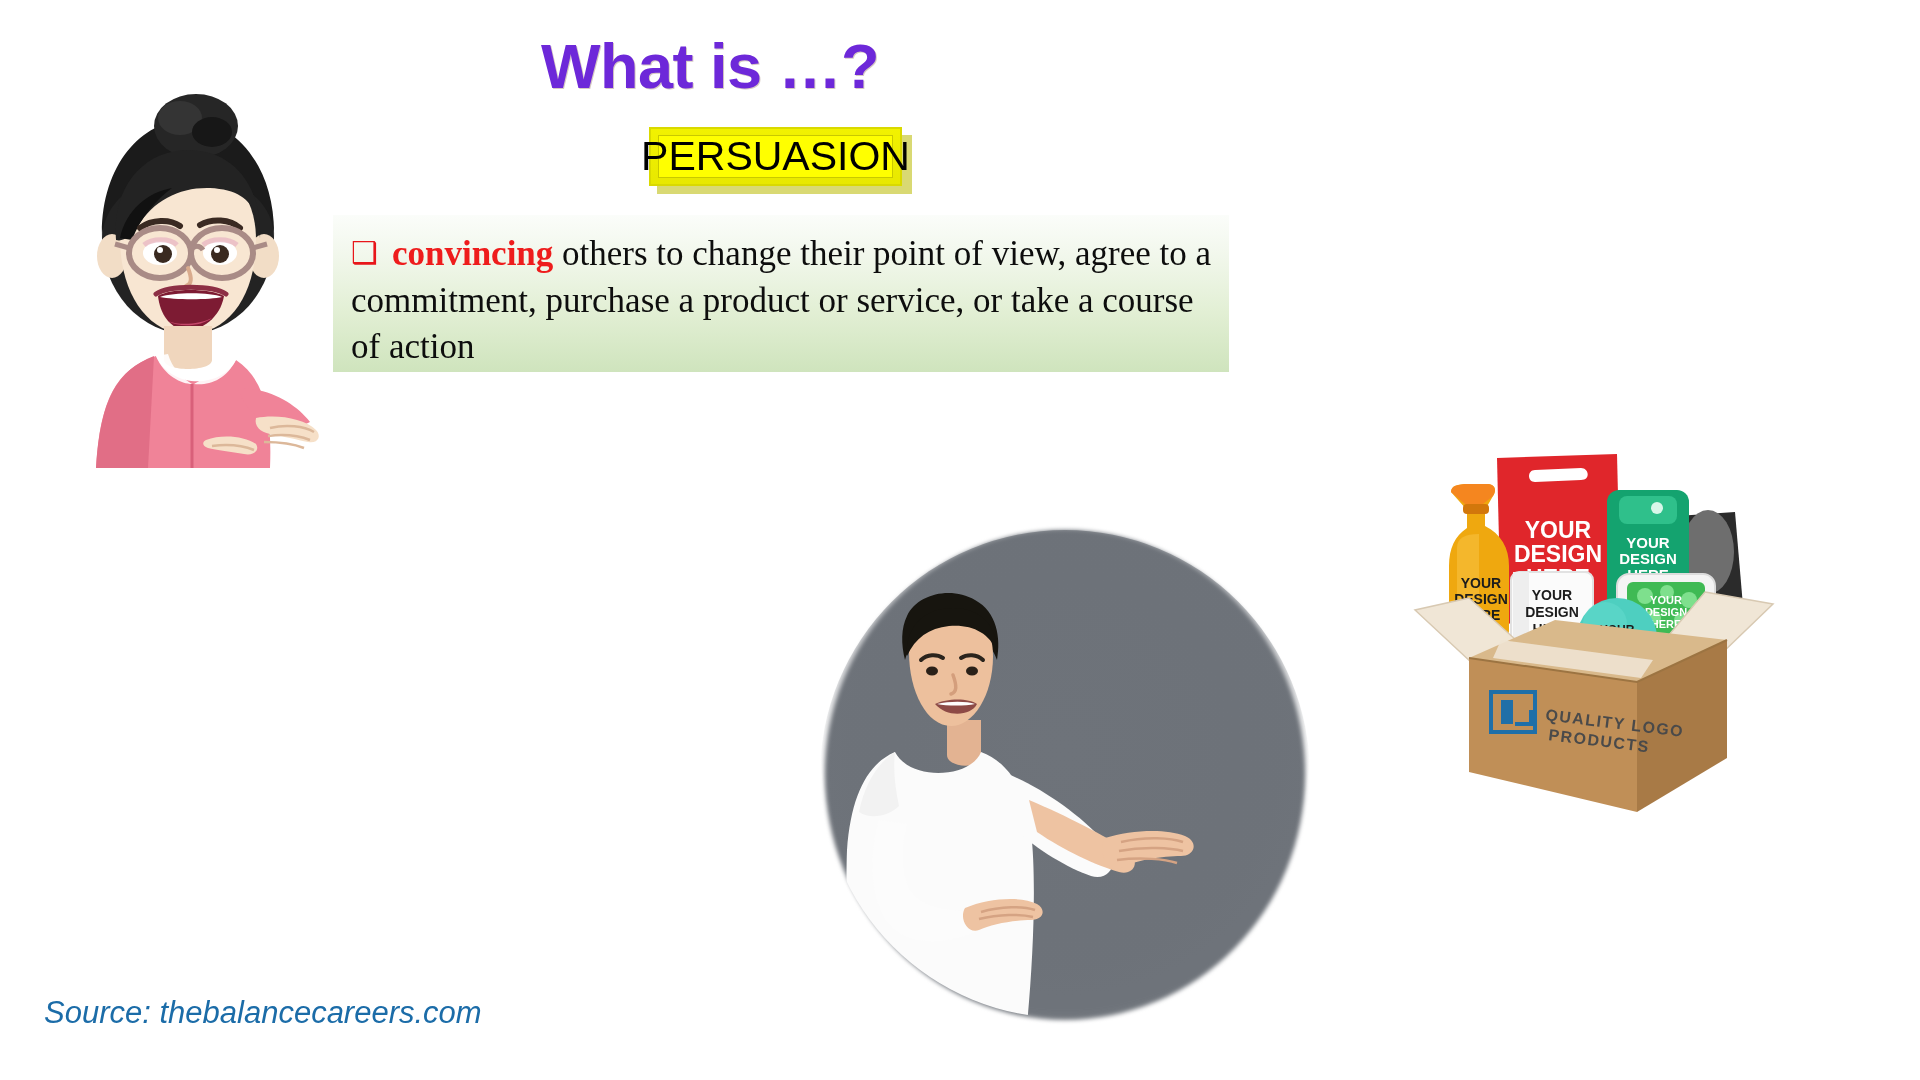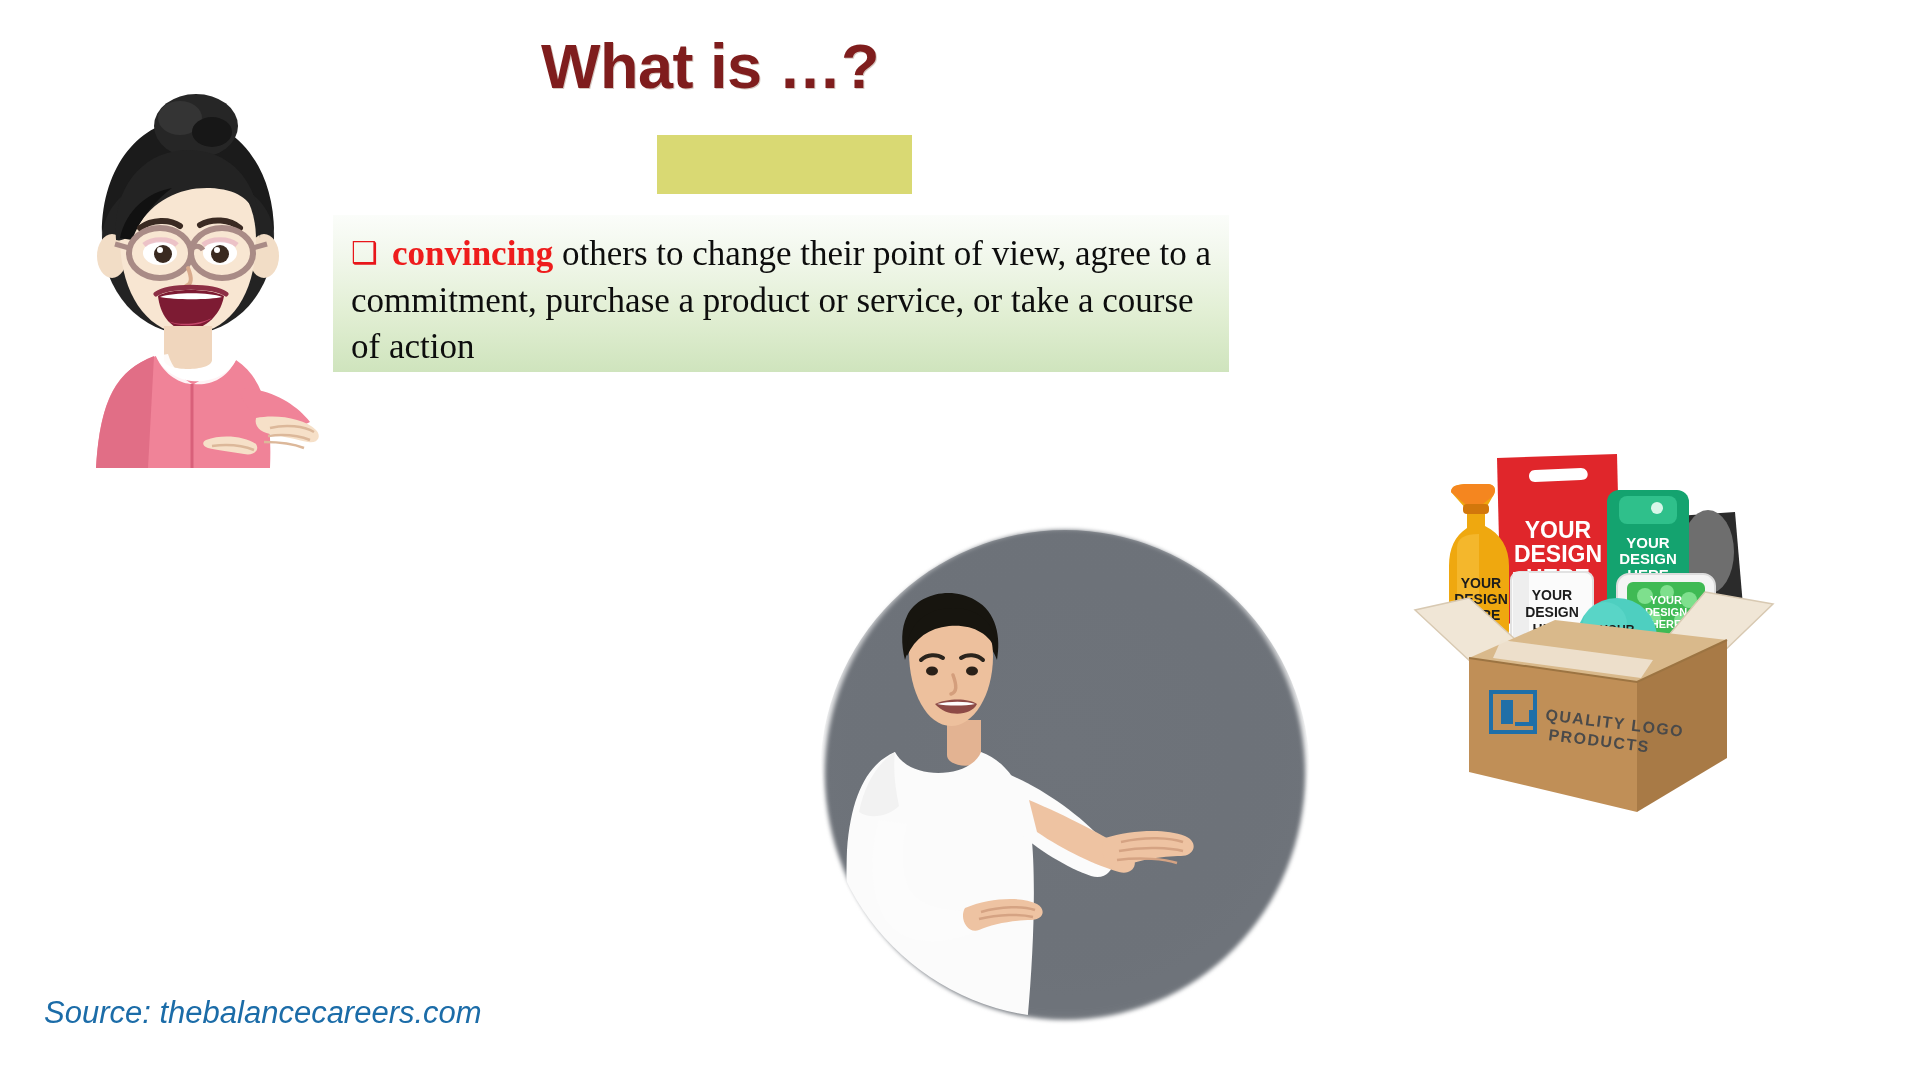--- a/index.html
+++ b/index.html
@@ -13,21 +13,21 @@
   .slide { position:absolute; inset:0; background:#fff; }
 
   
   .title {
     position:absolute; left:400px; top:30px; width:620px;
     text-align:center;
     font-family:"Liberation Sans", sans-serif;
     font-weight:bold;
     font-size:63px;
     letter-spacing:-0.5px;
-    color:#7f1d1d;
+    color:#6d28d9;
     text-shadow:1px 1px 0 rgba(90,40,10,.25);
     white-space:nowrap;
   }
 
   
   .persuasion-wrap {
     position:absolute; left:649px; top:127px;
     width:263px; height:67px;
   }
   .persuasion-shadow{
@@ -115,20 +115,25 @@
 </style>
 </head>
 <body>
 
 <div class="slide">
 
   <div class="title">What is …?</div>
 
   <div class="persuasion-wrap">
     <div class="persuasion-shadow"></div>
+    <div class="persuasion-outer">
+      <div class="persuasion-inner">
+        <span class="persuasion-text">PERSUASION</span>
+      </div>
+    </div>
   </div>
 
   <div class="defbox">
     <div class="defbox-inner">
       <span class="bullet">❑</span><span class="kw">convincing</span><span class="body-text"> others to change their point of view, agree to a commitment, purchase a product or service, or take a course of action</span>
     </div>
   </div>
 
   <div class="source">Source: thebalancecareers.com</div>
 

